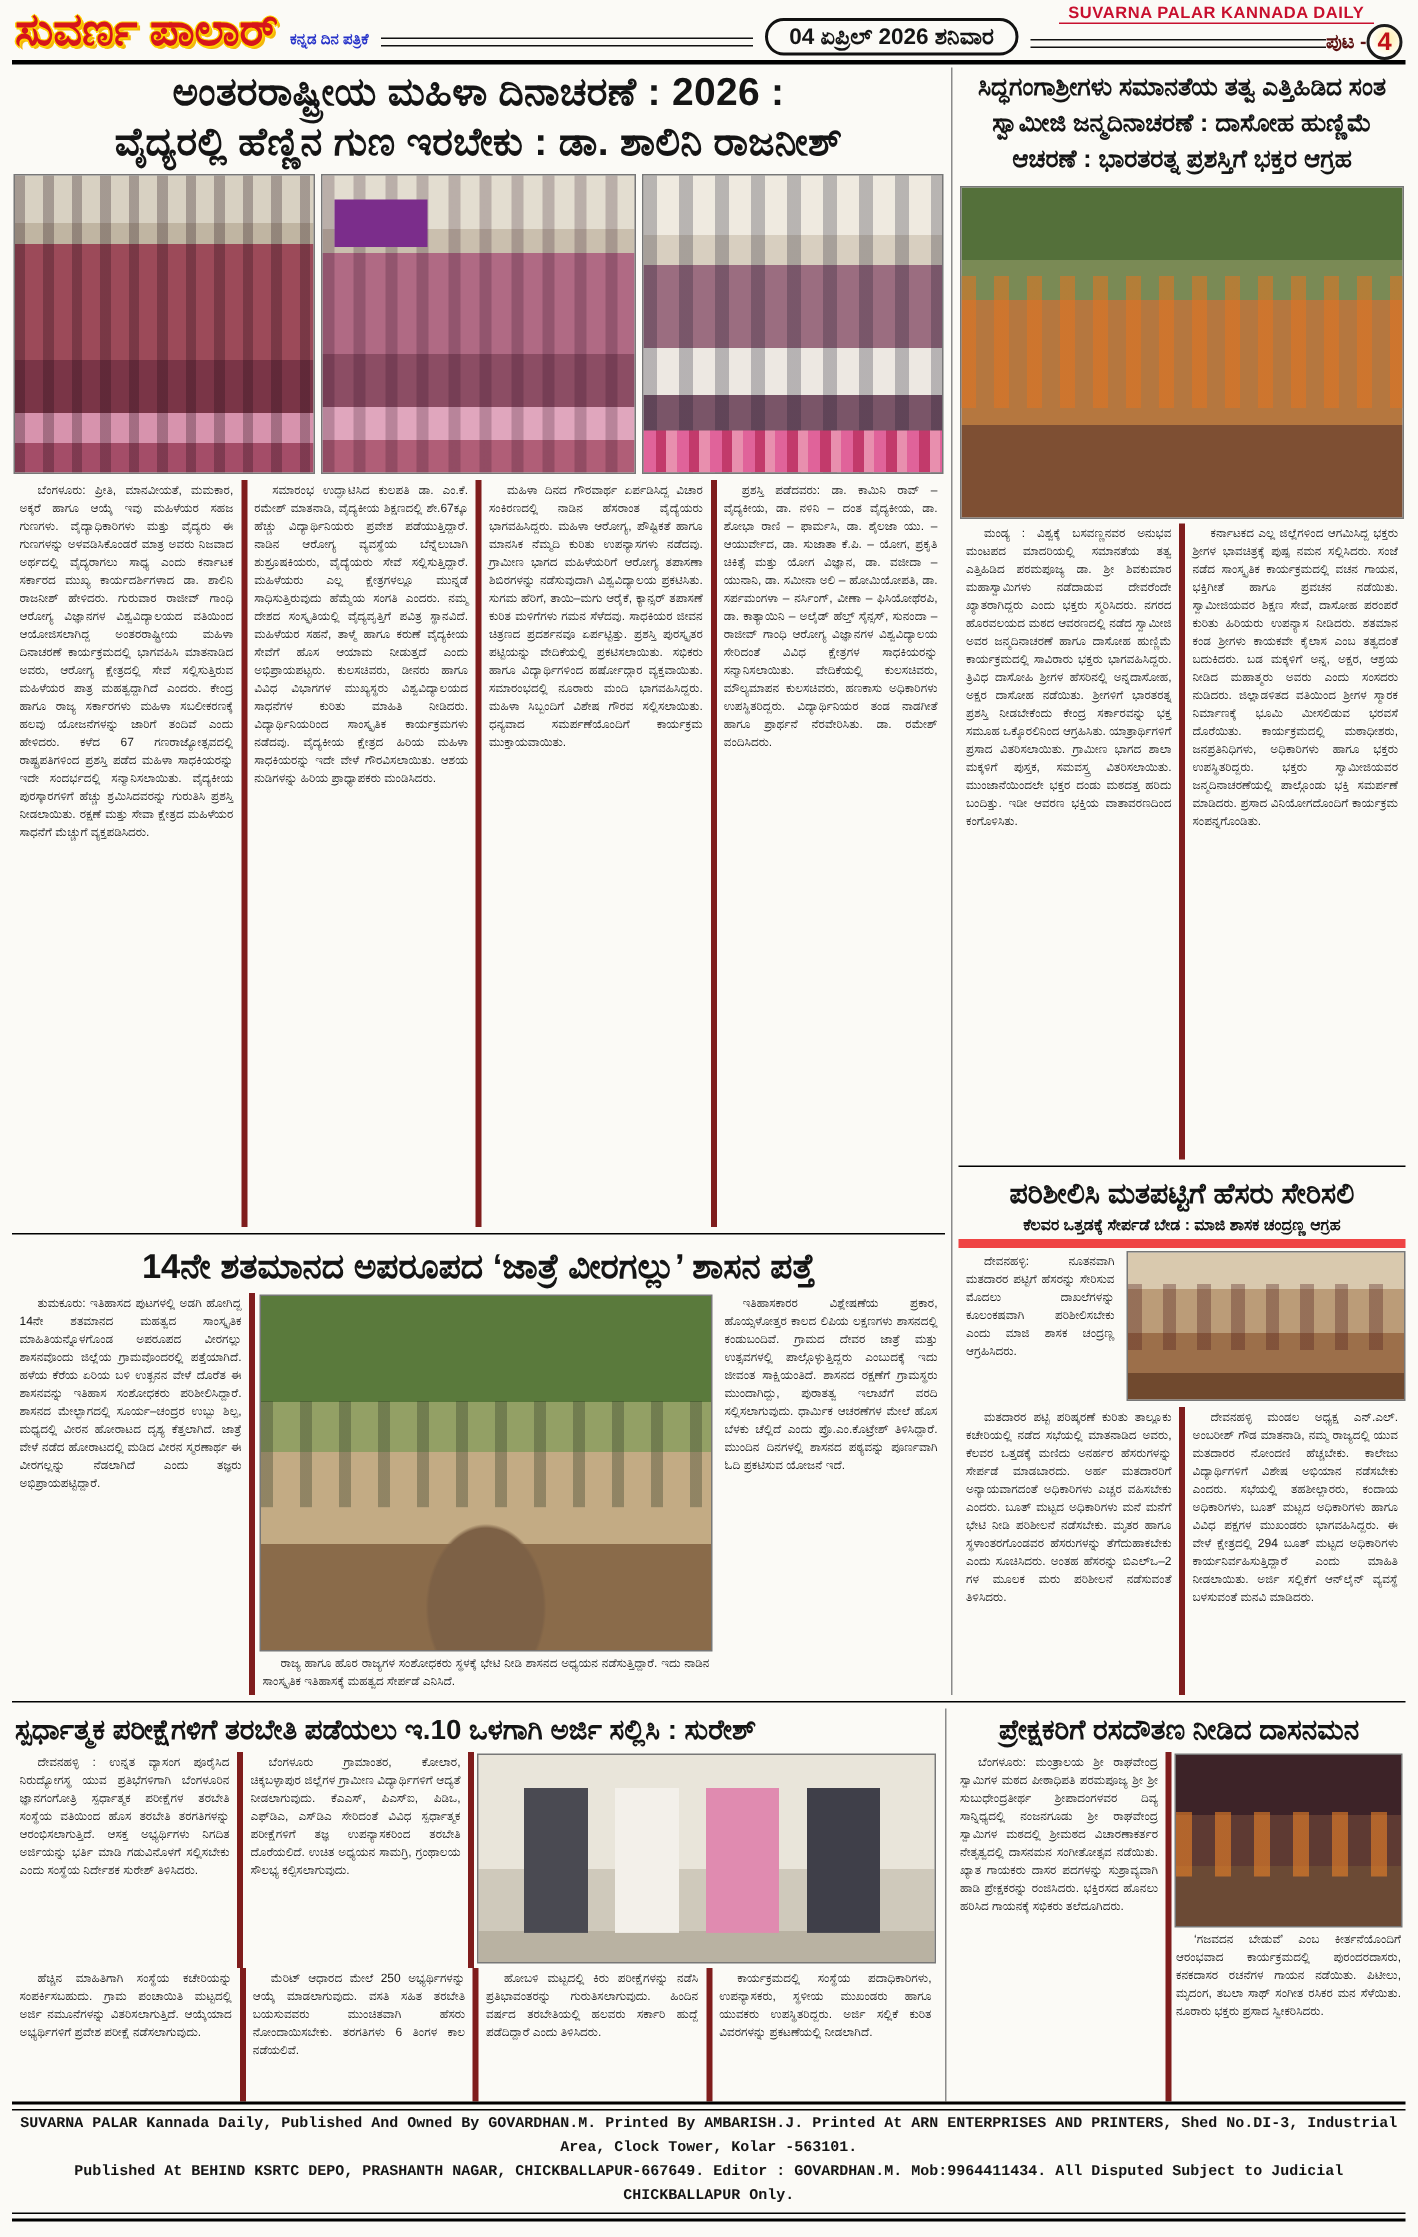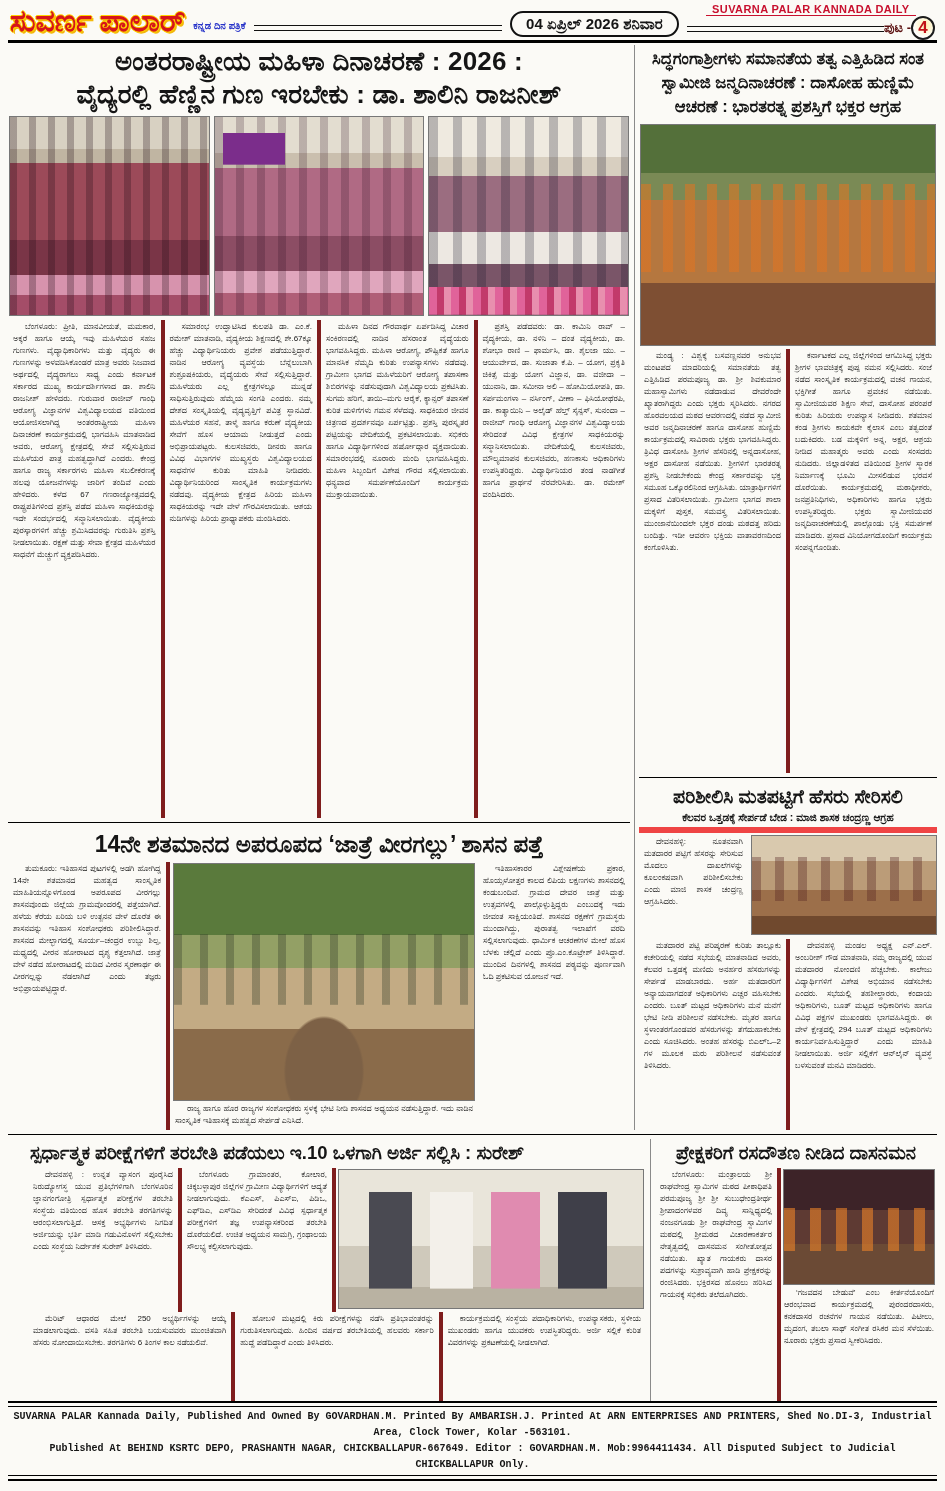--- a/index.html
+++ b/index.html
@@ -150,30 +150,31 @@
           <div class="col">ಮತದಾರರ ಪಟ್ಟಿ ಪರಿಷ್ಕರಣೆ ಕುರಿತು ತಾಲ್ಲೂಕು ಕಚೇರಿಯಲ್ಲಿ ನಡೆದ ಸಭೆಯಲ್ಲಿ ಮಾತನಾಡಿದ ಅವರು, ಕೆಲವರ ಒತ್ತಡಕ್ಕೆ ಮಣಿದು ಅನರ್ಹರ ಹೆಸರುಗಳನ್ನು ಸೇರ್ಪಡೆ ಮಾಡಬಾರದು. ಅರ್ಹ ಮತದಾರರಿಗೆ ಅನ್ಯಾಯವಾಗದಂತೆ ಅಧಿಕಾರಿಗಳು ಎಚ್ಚರ ವಹಿಸಬೇಕು ಎಂದರು. ಬೂತ್ ಮಟ್ಟದ ಅಧಿಕಾರಿಗಳು ಮನೆ ಮನೆಗೆ ಭೇಟಿ ನೀಡಿ ಪರಿಶೀಲನೆ ನಡೆಸಬೇಕು. ಮೃತರ ಹಾಗೂ ಸ್ಥಳಾಂತರಗೊಂಡವರ ಹೆಸರುಗಳನ್ನು ತೆಗೆದುಹಾಕಬೇಕು ಎಂದು ಸೂಚಿಸಿದರು. ಅಂತಹ ಹೆಸರನ್ನು ಬಿಎಲ್ಒ–2 ಗಳ ಮೂಲಕ ಮರು ಪರಿಶೀಲನೆ ನಡೆಸುವಂತೆ ತಿಳಿಸಿದರು.</div>
           <div class="col">ದೇವನಹಳ್ಳಿ ಮಂಡಲ ಅಧ್ಯಕ್ಷ ಎನ್.ಎಲ್. ಅಂಬರೀಶ್ ಗೌಡ ಮಾತನಾಡಿ, ನಮ್ಮ ರಾಜ್ಯದಲ್ಲಿ ಯುವ ಮತದಾರರ ನೋಂದಣಿ ಹೆಚ್ಚಬೇಕು. ಕಾಲೇಜು ವಿದ್ಯಾರ್ಥಿಗಳಿಗೆ ವಿಶೇಷ ಅಭಿಯಾನ ನಡೆಸಬೇಕು ಎಂದರು. ಸಭೆಯಲ್ಲಿ ತಹಶೀಲ್ದಾರರು, ಕಂದಾಯ ಅಧಿಕಾರಿಗಳು, ಬೂತ್ ಮಟ್ಟದ ಅಧಿಕಾರಿಗಳು ಹಾಗೂ ವಿವಿಧ ಪಕ್ಷಗಳ ಮುಖಂಡರು ಭಾಗವಹಿಸಿದ್ದರು. ಈ ವೇಳೆ ಕ್ಷೇತ್ರದಲ್ಲಿ 294 ಬೂತ್ ಮಟ್ಟದ ಅಧಿಕಾರಿಗಳು ಕಾರ್ಯನಿರ್ವಹಿಸುತ್ತಿದ್ದಾರೆ ಎಂದು ಮಾಹಿತಿ ನೀಡಲಾಯಿತು. ಅರ್ಜಿ ಸಲ್ಲಿಕೆಗೆ ಆನ್‌ಲೈನ್ ವ್ಯವಸ್ಥೆ ಬಳಸುವಂತೆ ಮನವಿ ಮಾಡಿದರು.</div>
         </div>
       </div>
     </div>
 
     <div class="hsep"></div>
 
     <div style="display:flex;height:262px;">
 
-      <div style="width:618px;display:flex;flex-direction:column;margin-left:20px;">
+      <div style="width:618px;display:flex;flex-direction:column;">
         <div class="h-bottom">ಸ್ಪರ್ಧಾತ್ಮಕ ಪರೀಕ್ಷೆಗಳಿಗೆ ತರಬೇತಿ ಪಡೆಯಲು ಇ.10 ಒಳಗಾಗಿ ಅರ್ಜಿ ಸಲ್ಲಿಸಿ : ಸುರೇಶ್</div>
         <div style="display:flex;">
           <div class="col" style="flex:0 0 140px;height:142px;">ದೇವನಹಳ್ಳಿ : ಉನ್ನತ ವ್ಯಾಸಂಗ ಪೂರೈಸಿದ ನಿರುದ್ಯೋಗಸ್ಥ ಯುವ ಪ್ರತಿಭೆಗಳಿಗಾಗಿ ಬೆಂಗಳೂರಿನ ಜ್ಞಾನಗಂಗೋತ್ರಿ ಸ್ಪರ್ಧಾತ್ಮಕ ಪರೀಕ್ಷೆಗಳ ತರಬೇತಿ ಸಂಸ್ಥೆಯ ವತಿಯಿಂದ ಹೊಸ ತರಬೇತಿ ತರಗತಿಗಳನ್ನು ಆರಂಭಿಸಲಾಗುತ್ತಿದೆ. ಆಸಕ್ತ ಅಭ್ಯರ್ಥಿಗಳು ನಿಗದಿತ ಅರ್ಜಿಯನ್ನು ಭರ್ತಿ ಮಾಡಿ ಗಡುವಿನೊಳಗೆ ಸಲ್ಲಿಸಬೇಕು ಎಂದು ಸಂಸ್ಥೆಯ ನಿರ್ದೇಶಕ ಸುರೇಶ್ ತಿಳಿಸಿದರು.</div>
           <div class="col" style="flex:0 0 140px;height:142px;">ಬೆಂಗಳೂರು ಗ್ರಾಮಾಂತರ, ಕೋಲಾರ, ಚಿಕ್ಕಬಳ್ಳಾಪುರ ಜಿಲ್ಲೆಗಳ ಗ್ರಾಮೀಣ ವಿದ್ಯಾರ್ಥಿಗಳಿಗೆ ಆದ್ಯತೆ ನೀಡಲಾಗುವುದು. ಕೆಎಎಸ್, ಪಿಎಸ್‌ಐ, ಪಿಡಿಒ, ಎಫ್‌ಡಿಎ, ಎಸ್‌ಡಿಎ ಸೇರಿದಂತೆ ವಿವಿಧ ಸ್ಪರ್ಧಾತ್ಮಕ ಪರೀಕ್ಷೆಗಳಿಗೆ ತಜ್ಞ ಉಪನ್ಯಾಸಕರಿಂದ ತರಬೇತಿ ದೊರೆಯಲಿದೆ. ಉಚಿತ ಅಧ್ಯಯನ ಸಾಮಗ್ರಿ, ಗ್ರಂಥಾಲಯ ಸೌಲಭ್ಯ ಕಲ್ಪಿಸಲಾಗುವುದು.</div>
           <div style="flex:1;padding:1px 2px;">
             <div class="photo ph-men" style="height:140px;"></div>
           </div>
         </div>
         <div class="cols" style="flex:1;">
+          <div class="col">ಹೆಚ್ಚಿನ ಮಾಹಿತಿಗಾಗಿ ಸಂಸ್ಥೆಯ ಕಚೇರಿಯನ್ನು ಸಂಪರ್ಕಿಸಬಹುದು. ಗ್ರಾಮ ಪಂಚಾಯಿತಿ ಮಟ್ಟದಲ್ಲಿ ಅರ್ಜಿ ನಮೂನೆಗಳನ್ನು ವಿತರಿಸಲಾಗುತ್ತಿದೆ. ಆಯ್ಕೆಯಾದ ಅಭ್ಯರ್ಥಿಗಳಿಗೆ ಪ್ರವೇಶ ಪರೀಕ್ಷೆ ನಡೆಸಲಾಗುವುದು.</div>
           <div class="col">ಮೆರಿಟ್ ಆಧಾರದ ಮೇಲೆ 250 ಅಭ್ಯರ್ಥಿಗಳನ್ನು ಆಯ್ಕೆ ಮಾಡಲಾಗುವುದು. ವಸತಿ ಸಹಿತ ತರಬೇತಿ ಬಯಸುವವರು ಮುಂಚಿತವಾಗಿ ಹೆಸರು ನೋಂದಾಯಿಸಬೇಕು. ತರಗತಿಗಳು 6 ತಿಂಗಳ ಕಾಲ ನಡೆಯಲಿವೆ.</div>
           <div class="col">ಹೋಬಳಿ ಮಟ್ಟದಲ್ಲಿ ಕಿರು ಪರೀಕ್ಷೆಗಳನ್ನು ನಡೆಸಿ ಪ್ರತಿಭಾವಂತರನ್ನು ಗುರುತಿಸಲಾಗುವುದು. ಹಿಂದಿನ ವರ್ಷದ ತರಬೇತಿಯಲ್ಲಿ ಹಲವರು ಸರ್ಕಾರಿ ಹುದ್ದೆ ಪಡೆದಿದ್ದಾರೆ ಎಂದು ತಿಳಿಸಿದರು.</div>
           <div class="col">ಕಾರ್ಯಕ್ರಮದಲ್ಲಿ ಸಂಸ್ಥೆಯ ಪದಾಧಿಕಾರಿಗಳು, ಉಪನ್ಯಾಸಕರು, ಸ್ಥಳೀಯ ಮುಖಂಡರು ಹಾಗೂ ಯುವಕರು ಉಪಸ್ಥಿತರಿದ್ದರು. ಅರ್ಜಿ ಸಲ್ಲಿಕೆ ಕುರಿತ ವಿವರಗಳನ್ನು ಪ್ರಕಟಣೆಯಲ್ಲಿ ನೀಡಲಾಗಿದೆ.</div>
         </div>
       </div>
 
       <div class="vsep"></div>
 
       <div style="flex:1;display:flex;flex-direction:column;">
         <div class="h-concert">ಪ್ರೇಕ್ಷಕರಿಗೆ ರಸದೌತಣ ನೀಡಿದ ದಾಸನಮನ</div>

